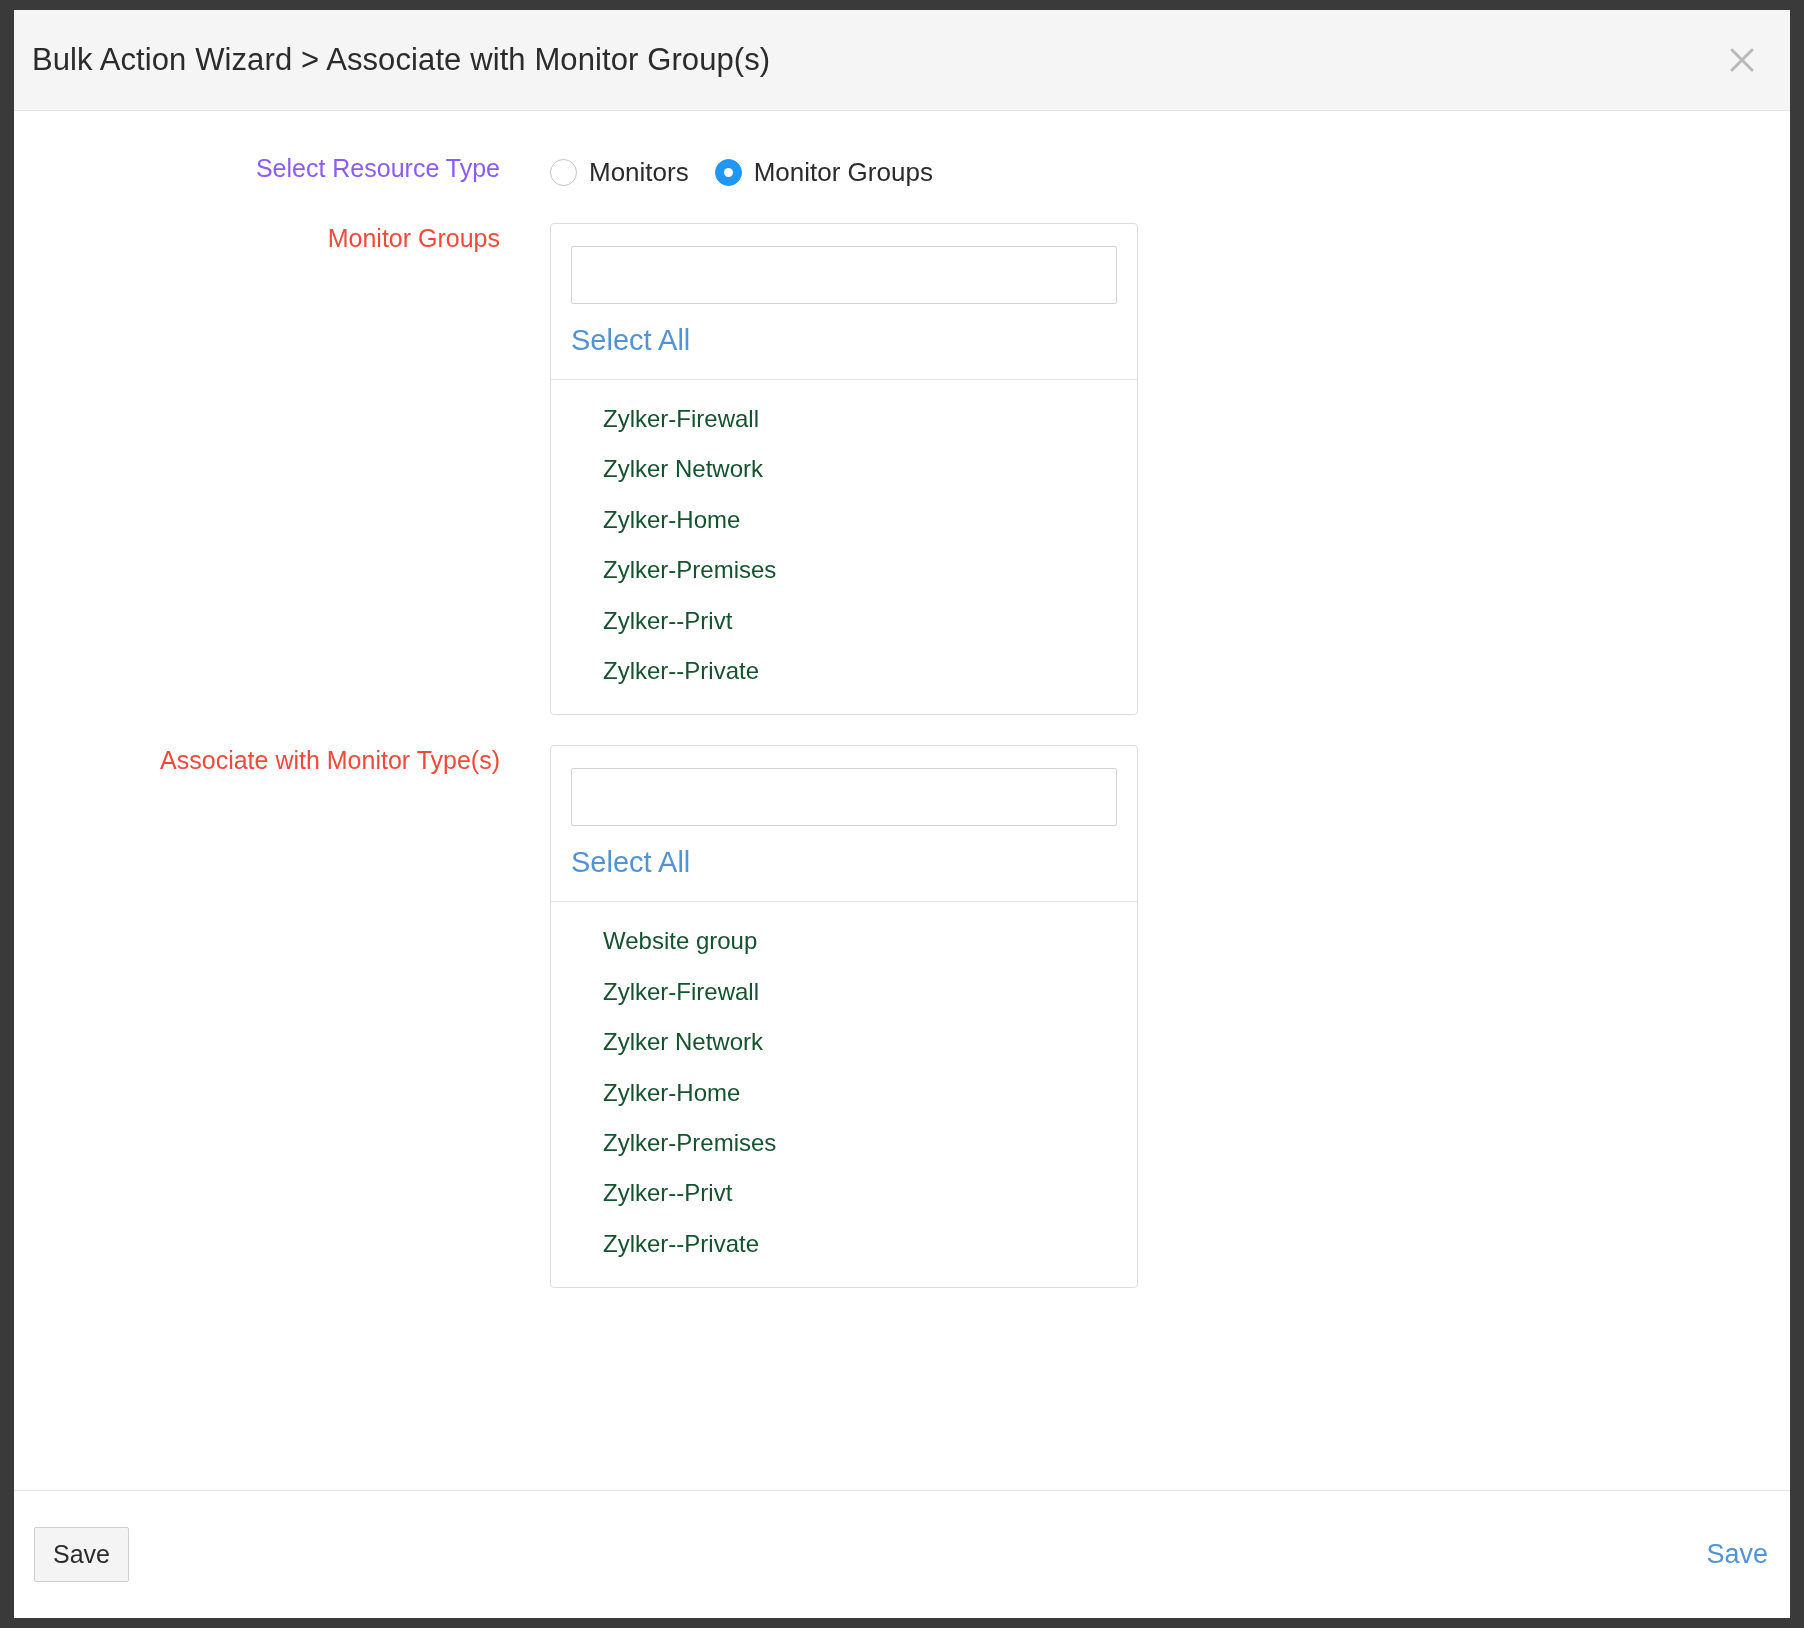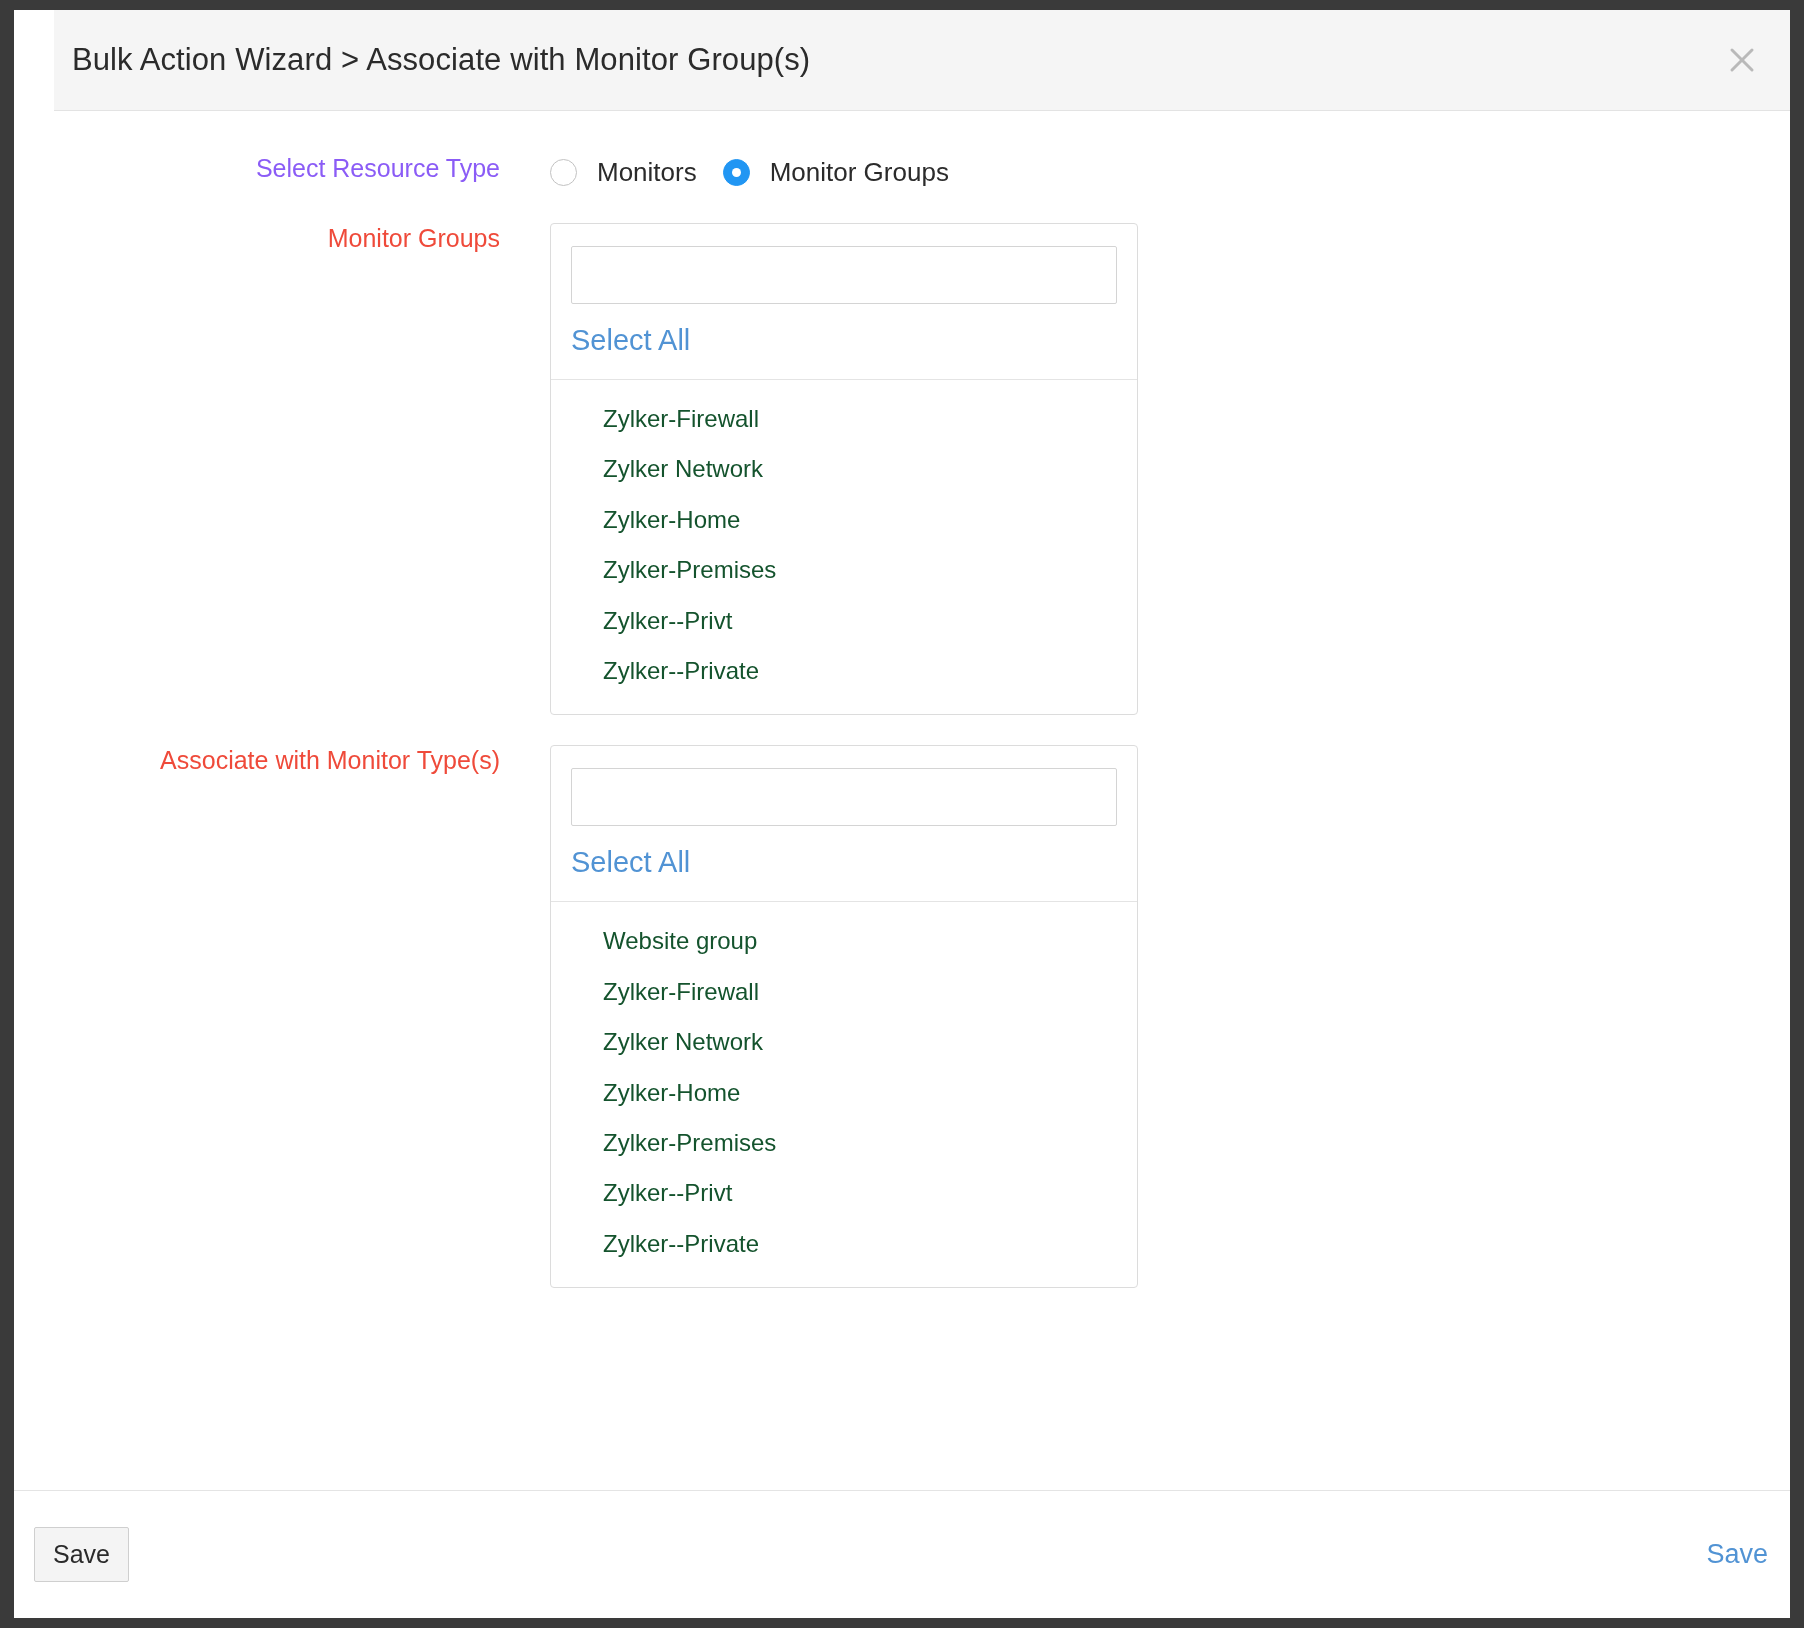--- a/index.html
+++ b/index.html
@@ -38,21 +38,20 @@
 
   
   .dialog-header {
     position: relative;
     height: 100px;
     flex: none;
     background: #f5f5f5;
     border-bottom: 1px solid #e3e3e3;
     display: flex;
     align-items: center;
-    margin-left: 40px;
   }
   .dialog-title {
     margin-left: 18px;
     font-size: 31px;
     color: #2b2b2b;
     letter-spacing: 0.1px;
     font-weight: 400;
     white-space: nowrap;
   }
   .close-btn {
@@ -112,21 +111,21 @@
   .radio-group {
     display: flex;
     align-items: center;
     gap: 26px;
     padding-top: 4px;
   }
   .radio-option {
     display: flex;
     align-items: center;
     cursor: pointer;
-    gap: 20px;
+    gap: 12px;
   }
   .radio-mark {
     width: 27px;
     height: 27px;
     border-radius: 50%;
     border: 1px solid #c2c2c2;
     background: #ffffff;
     box-sizing: border-box;
     flex: none;
     position: relative;

